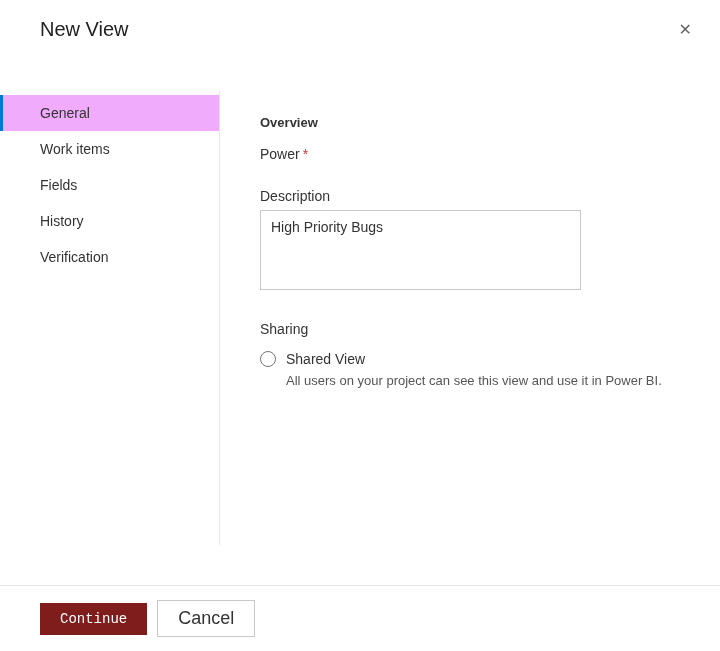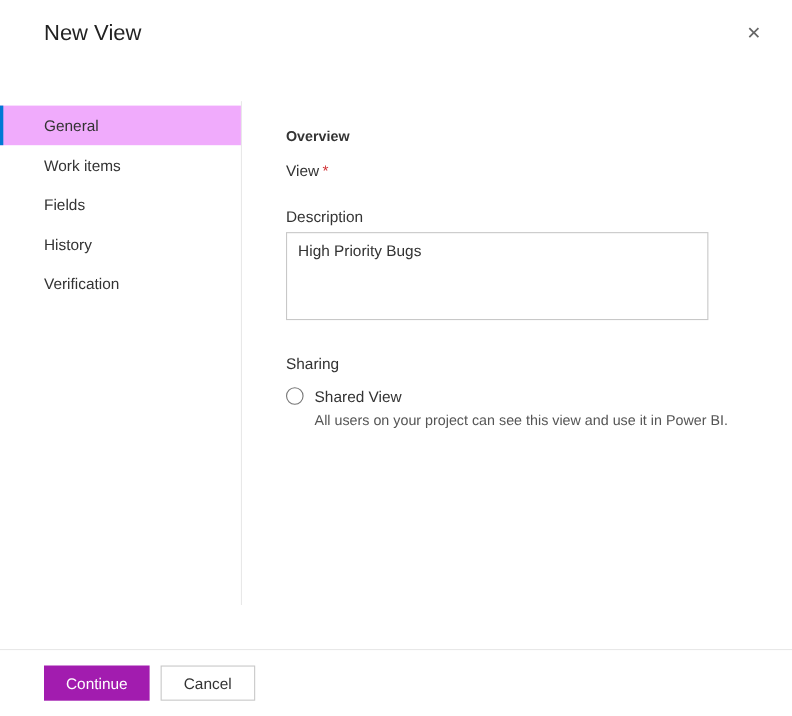--- a/index.html
+++ b/index.html
@@ -105,21 +105,21 @@
     .form-input {
       width: 340px;
       border: 1px solid #c8c8c8;
       padding: 6px 10px;
       font-size: 14px;
       font-family: inherit;
       color: #333;
       outline: none;
     }
     .form-textarea {
-      width: 384px;
+      width: 321px;
       height: 80px;
       border: 1px solid #c8c8c8;
       padding: 8px 10px;
       font-size: 14px;
       font-family: inherit;
       color: #333;
       outline: none;
       resize: none;
     }
     .sharing-section {
@@ -157,34 +157,34 @@
       margin-bottom: 14px;
     }
     .dialog-footer {
       display: flex;
       align-items: center;
       padding: 14px 40px;
       border-top: 1px solid #e8e8e8;
       gap: 10px;
     }
     .btn-continue {
-      background: #a21caf;
+      background: #7f1d1d;
       color: #fff;
       border: none;
       padding: 8px 20px;
       font-size: 14px;
-      font-family: Liberation Sans, sans-serif;
+      font-family: Liberation Mono, monospace;
       cursor: pointer;
     }
     .btn-cancel {
       background: #fff;
       color: #333;
       border: 1px solid #c8c8c8;
       padding: 7px 20px;
-      font-size: 14px;
+      font-size: 18px;
       font-family: inherit;
       cursor: pointer;
     }
   </style>
 </head>
 <body>
 
 <div class="dialog">
 
   <div class="dialog-header">
@@ -210,21 +210,21 @@
       <div class="sidebar-item">
         <span>Verification</span>
       </div>
     </nav>
 
     <div class="main-content">
       <div class="section-title">Overview</div>
 
       <div class="form-group">
         <label class="form-label">
-          <span>View</span><span class="required-star">*</span>
+          <span>Power</span><span class="required-star">*</span>
         </label>
       </div>
 
       <div class="form-group">
         <label class="form-label">Description</label>
         <textarea class="form-textarea" style="">High Priority Bugs</textarea>
       </div>
 
       <div class="sharing-section">
         <div class="sharing-title">Sharing</div>

